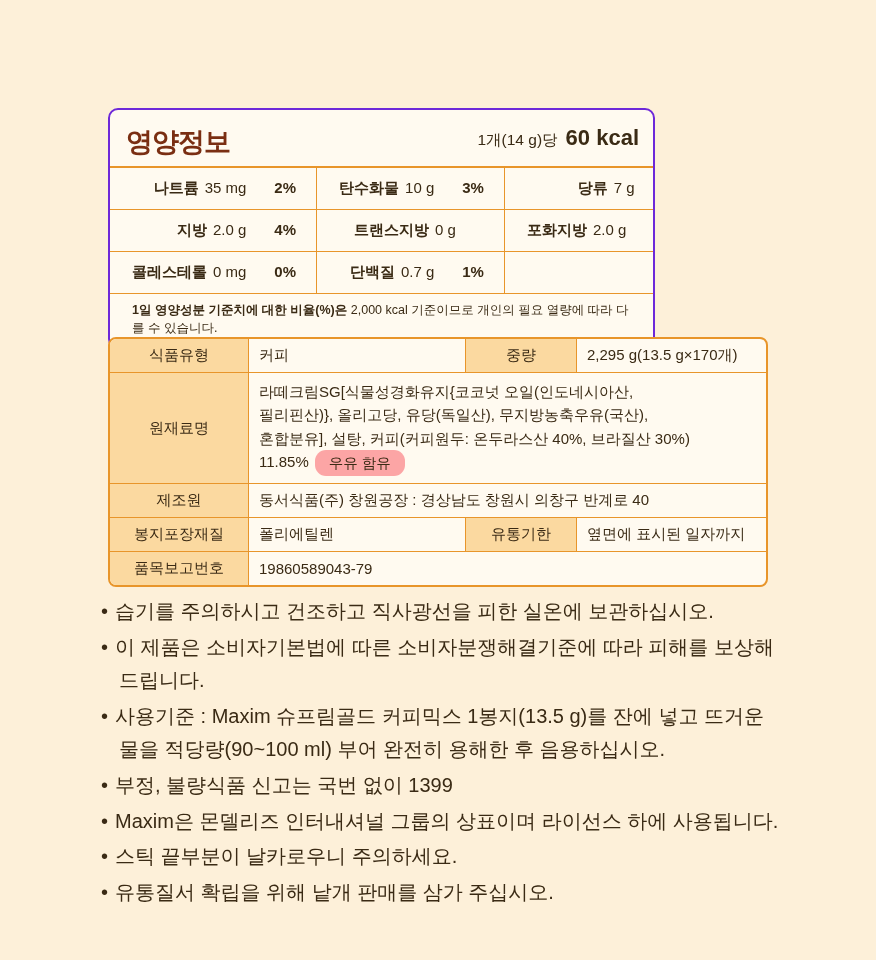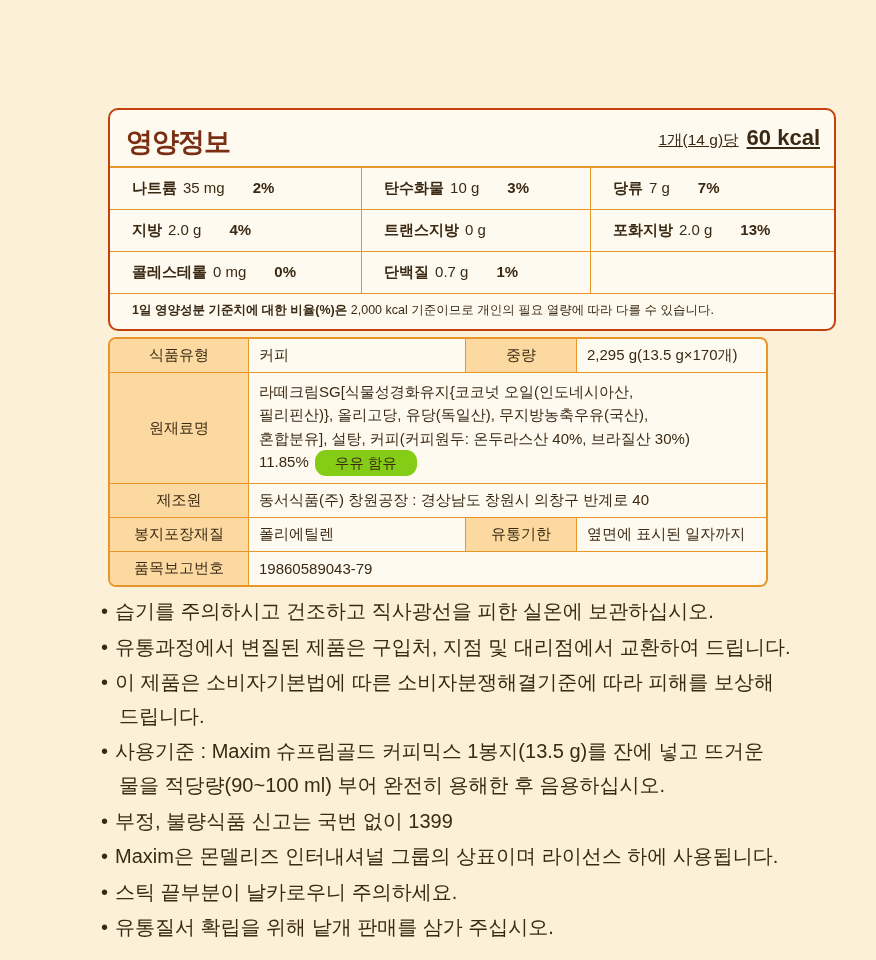--- a/index.html
+++ b/index.html
@@ -21,22 +21,22 @@
     left: 0; top: 0;
     width: 876px;
     height: 960px;
   }
 
   
   .nutrition {
     position: absolute;
     left: 108px;
     top: 108px;
-    width: 728px;
-    border: 2px solid #c2410c;
+    width: 547px;
+    border: 2px solid #6d28d9;
     border-radius: 10px;
     background: #fffaf0;
     box-sizing: border-box;
     overflow: hidden;
   }
   .nutri-head {
     display: flex;
     align-items: flex-start;
     justify-content: space-between;
     padding: 12px 14px 8px 16px;
@@ -62,27 +62,25 @@
   }
   .serving-row {
     display: flex;
     align-items: baseline;
     justify-content: flex-end;
     gap: 8px;
     white-space: nowrap;
   }
   .serving-label {
     font-size: 15.5px;
-    text-decoration: underline;
   }
   .kcal {
     font-size: 22px;
     font-weight: bold;
     color: #3a2a14;
-    text-decoration: underline;
   }
 
   table.nutri-table {
     width: 100%;
     border-collapse: collapse;
     font-size: 15px;
   }
   table.nutri-table td {
     border-right: 1px solid #e8952a;
     border-bottom: 1px solid #e8952a;
@@ -92,21 +90,21 @@
   }
   table.nutri-table tr td:last-child {
     border-right: none;
   }
   td.cell {
     padding: 0;
   }
   .cellwrap {
     display: flex;
     align-items: baseline;
-    justify-content: flex-start;
+    justify-content: flex-end;
     padding: 6px 12px 6px 14px;
     gap: 6px;
   }
   .cellwrap.empty { min-height: 16px; }
   .nlabel {
     font-weight: bold;
     white-space: nowrap;
   }
   .nvals {
     display: flex;
@@ -160,23 +158,23 @@
   }
   td.key.wide { width: 118px; }
   td.val { padding-left: 14px; }
   .ingredients {
     line-height: 1.55;
     padding: 9px 10px 9px 14px;
     margin-top: 40px;
   }
   .milk-badge {
     display: inline-block;
-    background: #84cc16;
+    background: #fca5a5;
     border-radius: 11px;
-    padding: 2px 20px;
+    padding: 2px 14px;
     margin-left: 6px;
     font-size: 14.5px;
     vertical-align: middle;
   }
 
   
   .bullets {
     position: absolute;
     left: 99px;
     top: 595px;
@@ -347,23 +345,20 @@
         </tr>
       </tbody>
     </table>
   </div>
 
   <div class="bullets">
     <div class="bullet">
       <span>습기를 주의하시고 건조하고 직사광선을 피한 실온에 보관하십시오.</span>
     </div>
     <div class="bullet">
-      <span>유통과정에서 변질된 제품은 구입처, 지점 및 대리점에서 교환하여 드립니다.</span>
-    </div>
-    <div class="bullet">
       <span>이 제품은 소비자기본법에 따른 소비자분쟁해결기준에 따라 피해를 보상해</span>
       <span class="cont">드립니다.</span>
     </div>
     <div class="bullet">
       <span>사용기준 : Maxim 슈프림골드 커피믹스 1봉지(13.5 g)를 잔에 넣고 뜨거운</span>
       <span class="cont">물을 적당량(90~100 ml) 부어 완전히 용해한 후 음용하십시오.</span>
     </div>
     <div class="bullet">
       <span>부정, 불량식품 신고는 국번 없이 1399</span>
     </div>

